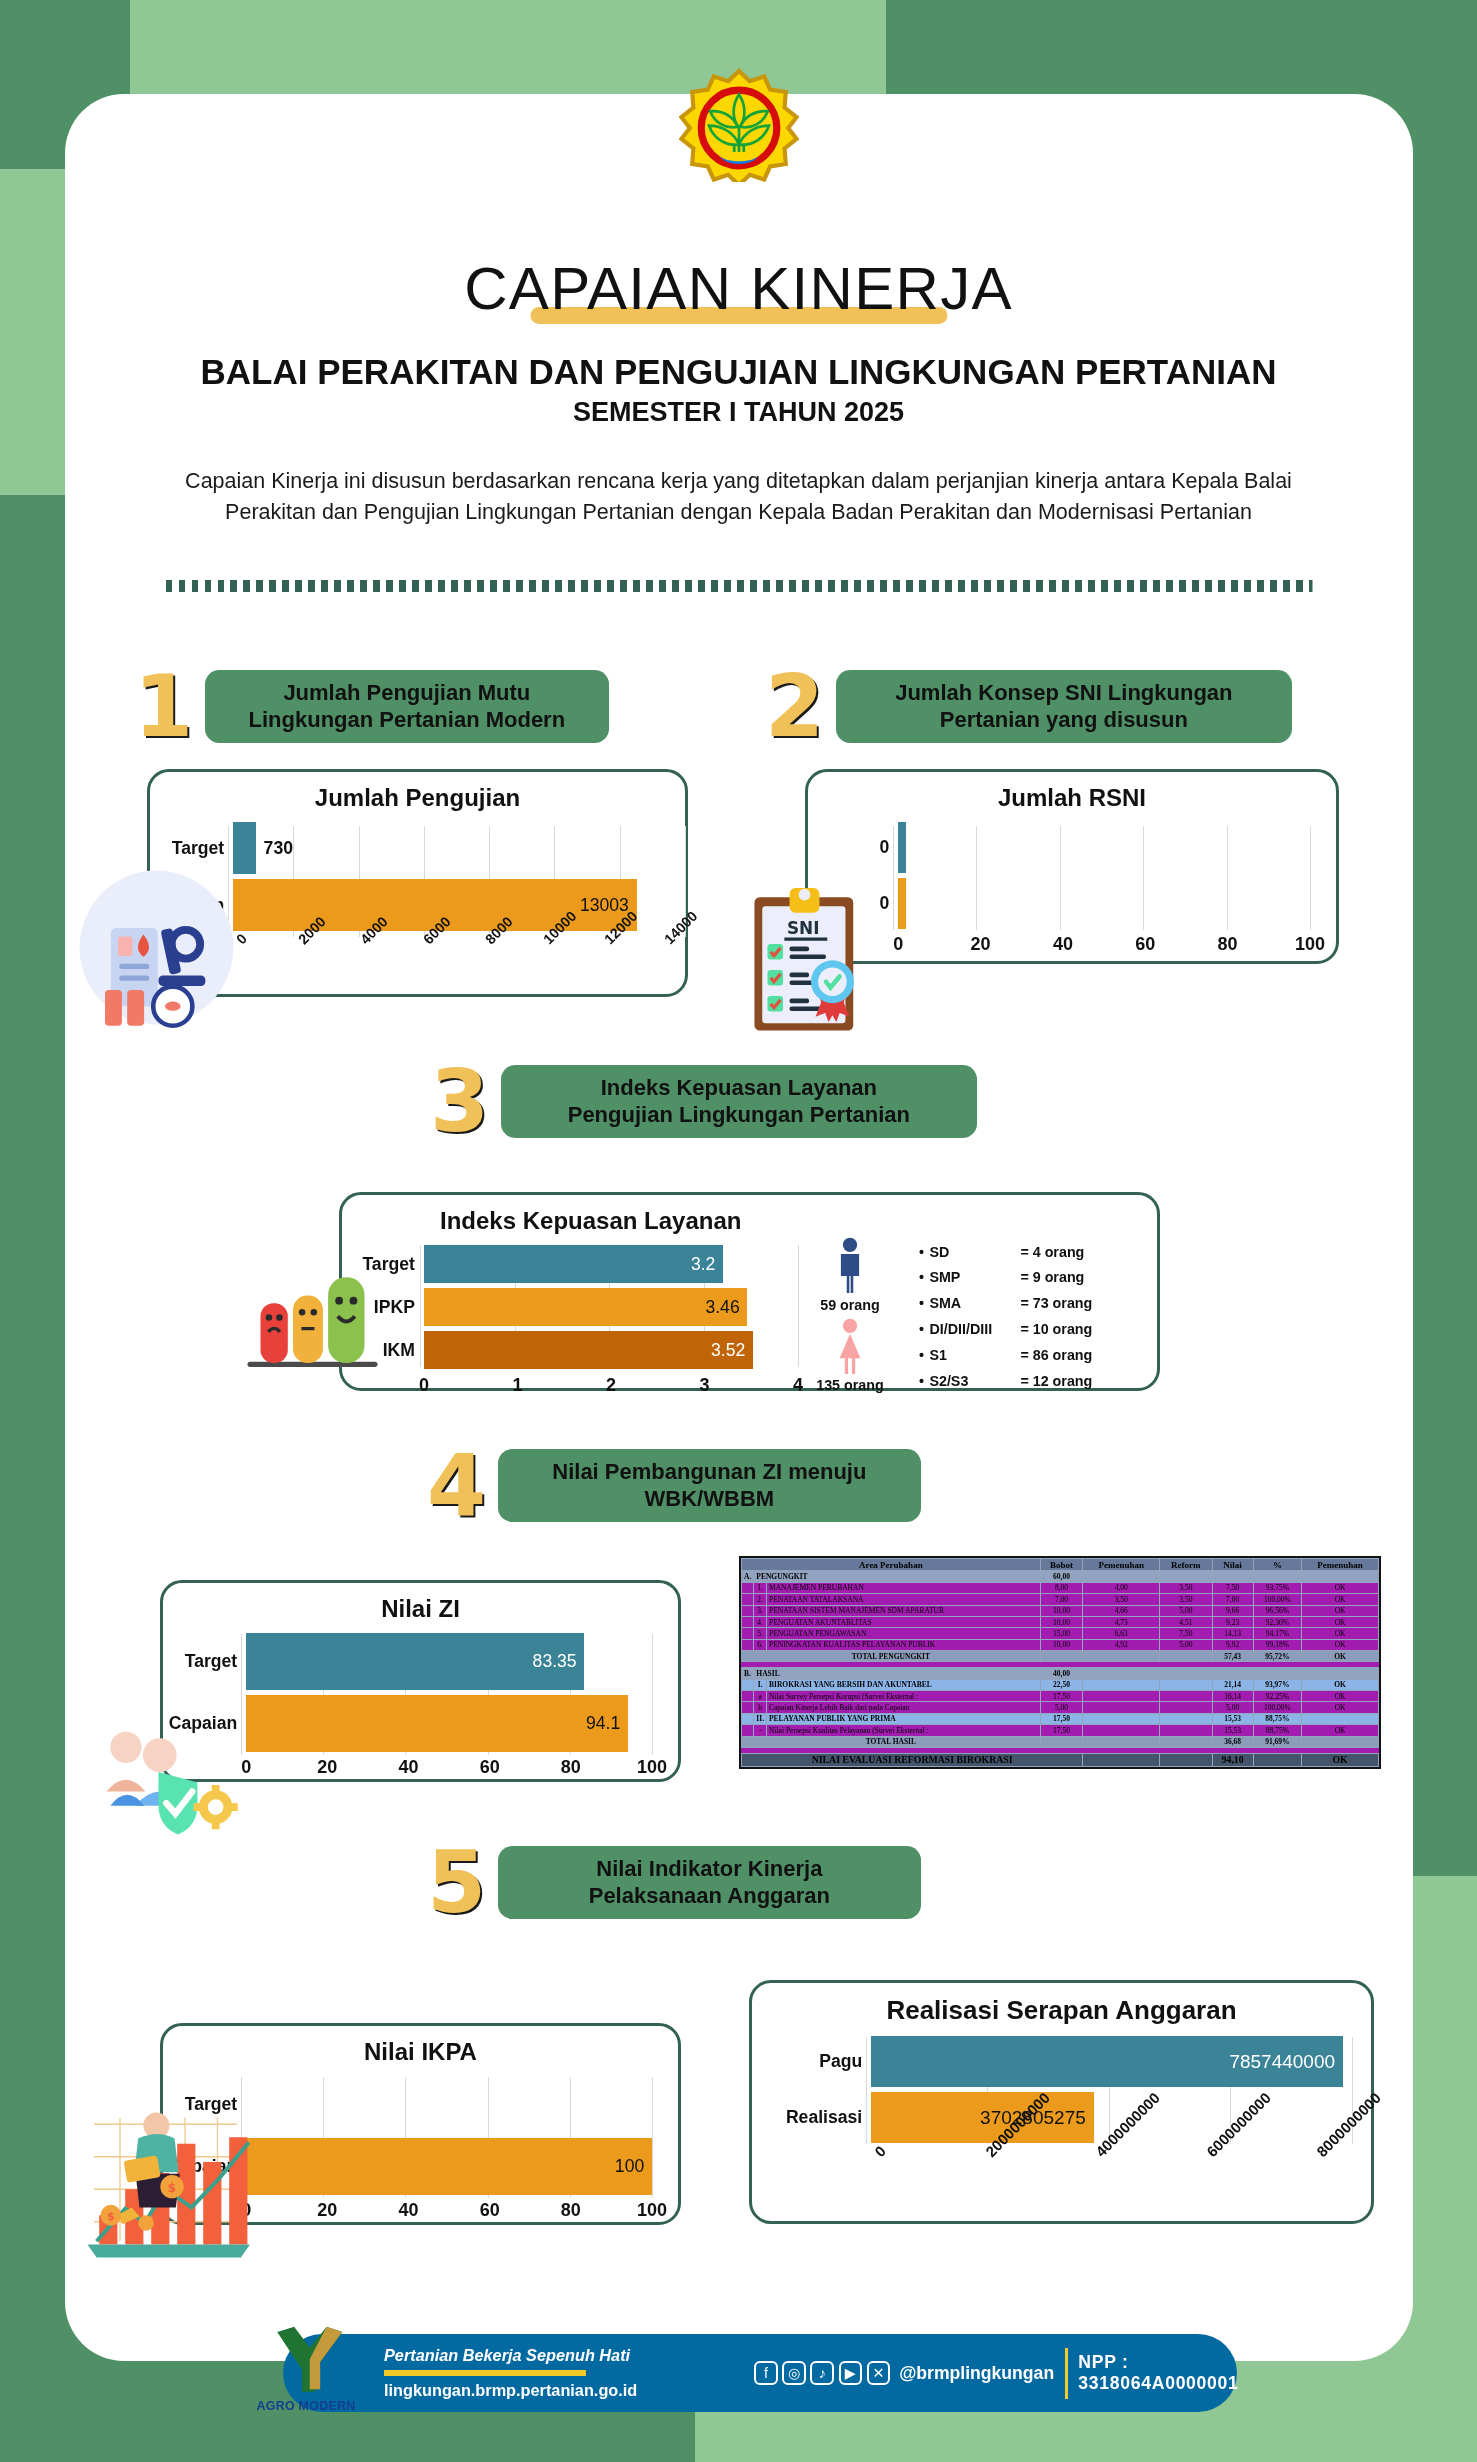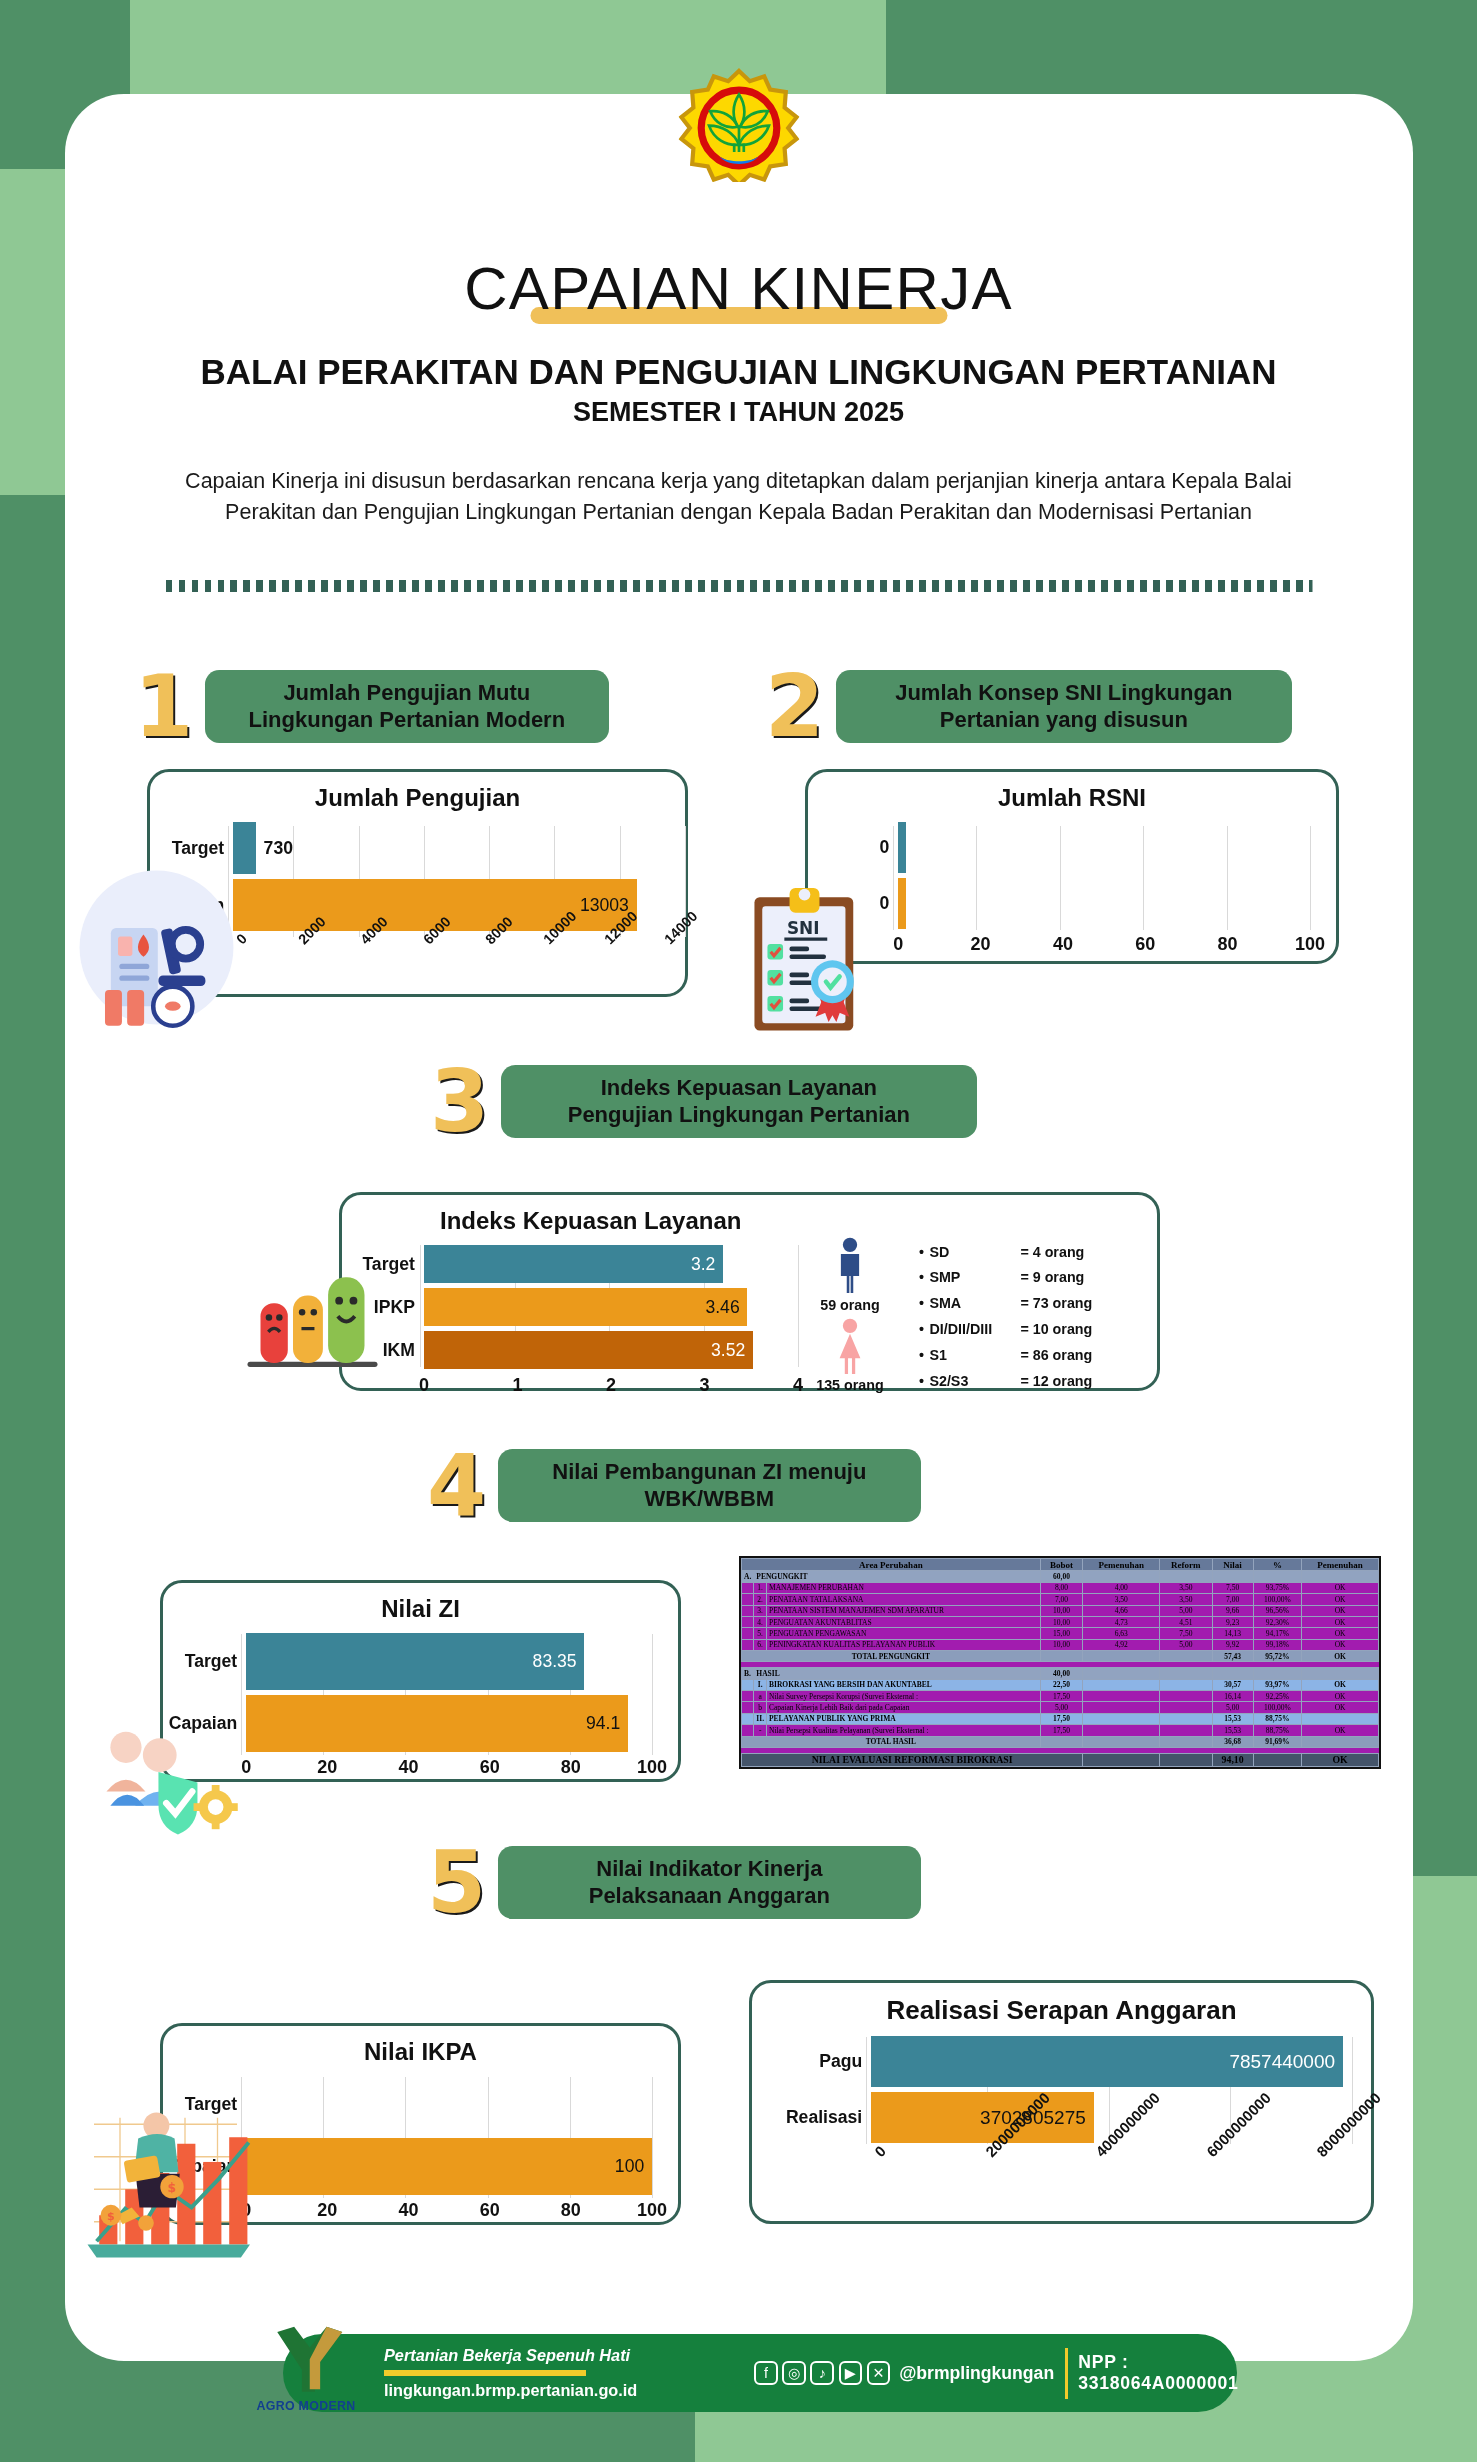--- a/index.html
+++ b/index.html
@@ -119,21 +119,21 @@
   .c { text-align:center; }
   
   .edu-list { font-size:14.3px; font-weight:bold; color:#111; }
   .edu-list div { display:flex; margin-bottom:9.8px; }
   .edu-list .b { width:10.4px; }
   .edu-list .k { width:91px; }
   .people-label { font-size:14.3px; font-weight:bold; color:#111; text-align:center; }
   
   .footer {
     position:absolute; z-index:9; left:283px; top:2334px;
-    width:954px; height:78px; background:#15803d; border-radius:39px;
+    width:954px; height:78px; background:#0369a1; border-radius:39px;
     display:flex; align-items:center;
   }
   .footer-logo { position:absolute; left:254px; top:2319px; z-index:10; width:104px; text-align:center;}
   .footer-tag { color:#fff; font-size:16.3px; font-style:italic; font-weight:bold; }
   .footer-url { color:#fff; font-size:16.3px; font-weight:bold; }
   .footer-rule { width:202px; height:5.9px; background:#f2cb2b; margin:4.6px 0; }
   .social { display:flex; gap:4.6px; align-items:center; }
   .social i {
     width:23.5px; height:23.5px; border:2px solid #fff; border-radius:5.9px;
     display:flex; align-items:center; justify-content:center; color:#fff; font-size:14.3px; font-style:normal;
@@ -602,21 +602,21 @@
           <td></td>
           <td></td>
     </tr>
     <tr class="zi-sub">
           <td></td>
           <td class="c">I.</td>
           <td>BIROKRASI YANG BERSIH DAN AKUNTABEL</td>
           <td class="c">22,50</td>
           <td></td>
           <td></td>
-          <td class="c">30,57</td>
+          <td class="c">21,14</td>
           <td class="c">93,97%</td>
           <td class="c">OK</td>
         </tr>
     <tr>
           <td></td>
           <td class="c">a</td>
           <td>Nilai Survey Persepsi Korupsi (Survei Eksternal :</td>
           <td class="c">17,50</td>
           <td></td>
           <td></td>

